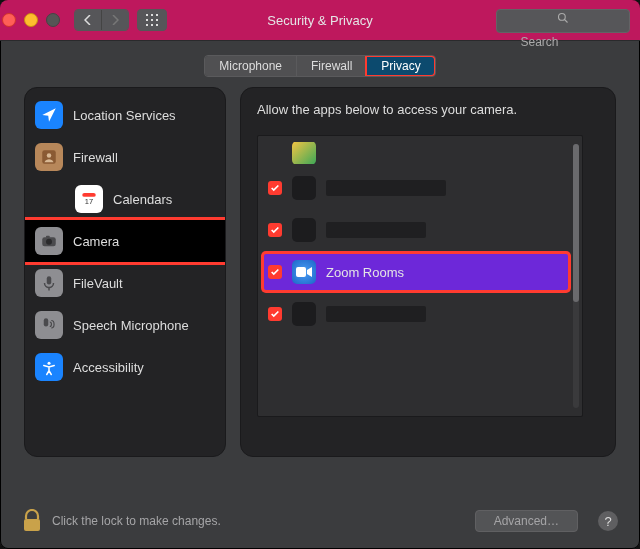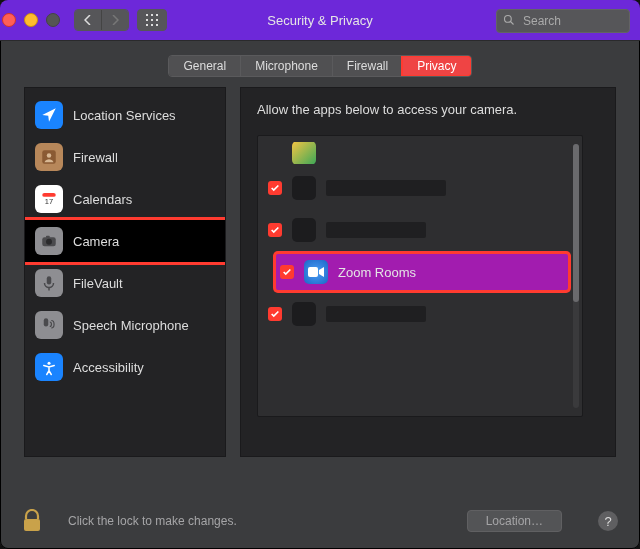--- a/index.html
+++ b/index.html
@@ -1,42 +1,42 @@
 <!DOCTYPE html>
 <html><head>
 <meta charset="utf-8">
 <style>
   html,body{margin:0;padding:0;background:#111;font-family:-apple-system,BlinkMacSystemFont,"Helvetica Neue",Arial,sans-serif;}
   .window{width:640px;height:549px;background:#3b3c3e;border-radius:8px;overflow:hidden;position:relative;box-shadow:0 0 0 1px #000 inset;}
   
-  .titlebar{height:40px;background:#6d28d9;border-bottom:1px solid #2a2a2c;display:flex;align-items:center;padding:0 2px;position:relative;}
+  .titlebar{height:40px;background:#be185d;border-bottom:1px solid #2a2a2c;display:flex;align-items:center;padding:0 2px;position:relative;}
   .traffic{display:flex;gap:8px;align-items:center;}
   .tl{width:12px;height:12px;border-radius:50%;}
   .tl.red{background:#ff5f57;border:1px solid #d1332a;}
   .tl.yellow{background:#febc2e;border:1px solid #c98e0e;}
   .tl.green{background:#555;border:1px solid #444;}
   .nav-arrows{display:flex;margin-left:14px;border:1px solid #565658;border-radius:4px;overflow:hidden;}
   .nav-btn{width:26px;height:20px;display:flex;align-items:center;justify-content:center;background:#565659;color:#ccc;font-size:12px;}
   .nav-btn + .nav-btn{border-left:1px solid #444;color:#777;}
   .grid-btn{width:28px;height:20px;margin-left:8px;border:1px solid #565658;border-radius:4px;display:flex;align-items:center;justify-content:center;background:#565659;color:#ddd;font-size:10px;}
   .title{position:absolute;left:0;right:0;text-align:center;color:#e5e5e6;font-size:13px;pointer-events:none;}
-  .search{position:absolute;right:10px;top:9px;width:120px;height:22px;background:#565659;border:1px solid #636365;border-radius:4px;display:flex;align-items:center;padding:0 6px;gap:6px;}
+  .search{position:absolute;right:10px;top:9px;width:120px;height:22px;background:#565659;border:1px solid #636365;border-radius:4px;display:flex;align-items:center;padding:0 6px;gap:6px;flex-direction:column;}
   .search svg{width:12px;height:12px;fill:#aaa;}
   .search input{background:none;border:none;outline:none;color:#ddd;font-size:12px;width:85px;}
   .search input::placeholder{color:#aaa;}
   
   .tabs-row{display:flex;justify-content:center;padding:14px 0 10px;}
   .tabs{display:flex;border:1px solid #5a5a5c;border-radius:4px;overflow:hidden;}
   .tab{padding:3px 14px;font-size:12px;color:#ddd;background:#505052;}
   .tab + .tab{border-left:1px solid #5a5a5c;}
-  .tab.active{background:#ef4444;color:#fff;}
+  .tab.active{background:#0c4a6e;color:#fff;}
   .tab.privacy-hl{outline:2px solid #ff3b30;outline-offset:-1px;border-radius:0 4px 4px 0;}
   
   .content{display:flex;gap:14px;padding:0 24px;}
-  .panel{background:#232325;border:1px solid #1a1a1c;border-radius:0;height:368px;overflow:hidden;position:relative;}
+  .panel{background:#232325;border:1px solid #1a1a1c;border-radius:13px;height:368px;overflow:hidden;position:relative;}
   .left{width:200px;}
   .right{flex:1;}
   
   .side-list{padding:6px 0;}
   .side-item{display:flex;align-items:center;gap:10px;padding:7px 10px;color:#ddd;font-size:13px;cursor:default;}
   .side-item.selected{background:#000000;}
   .side-item .icon-box{width:28px;height:28px;border-radius:6px;display:flex;align-items:center;justify-content:center;flex-shrink:0;}
   .hl-red{box-shadow:0 0 0 3px #ff3b30;}
   
   .right-inner{padding:14px 32px 0 16px;color:#ddd;font-size:13px;}
@@ -44,23 +44,23 @@
   .app-scroll{position:absolute;right:3px;top:8px;bottom:8px;width:6px;background:#3a3a3c;border-radius:3px;}
   .app-scroll-thumb{position:absolute;left:0;right:0;top:0;height:60%;background:#6a6a6d;border-radius:3px;}
   .app-list{padding:6px 14px 6px 6px;}
   .app-row{display:flex;align-items:center;gap:10px;padding:6px 4px;border-radius:2px;}
   .chk{width:14px;height:14px;border-radius:3px;background:#ff3b30;display:flex;align-items:center;justify-content:center;flex-shrink:0;}
   .chk svg{width:10px;height:10px;}
   .app-icon{width:24px;height:24px;border-radius:5px;background:#333;flex-shrink:0;display:flex;align-items:center;justify-content:center;}
   .app-name{color:#e4e4e5;font-size:13px;}
   .redact{background:#1f1f21;border-radius:2px;height:16px;flex:0 0 120px;}
   .redact.sm{flex:0 0 100px;}
-  .row-hl{box-shadow:0 0 0 3px #ff3b30;background:#a21caf;margin-left:12px;}
-  
-  .footer{position:absolute;left:0;right:0;bottom:0;height:56px;display:flex;align-items:center;padding:0 22px;gap:26px;}
+  .row-hl{box-shadow:0 0 0 3px #ff3b30;background:#6d28d9;}
+  
+  .footer{position:absolute;left:0;right:0;bottom:0;height:56px;display:flex;align-items:center;padding:0 22px;gap:10px;}
   .lock{width:20px;height:24px;}
   .footer-text{color:#a5a5a7;font-size:12px;flex:1;}
   .adv-btn{background:#5a5a5c;color:#bfbfc1;border:1px solid #6a6a6c;border-radius:4px;font-size:12px;padding:3px 18px;opacity:.8;}
   .help{width:20px;height:20px;border-radius:50%;background:#5f5f61;color:#ddd;display:flex;align-items:center;justify-content:center;font-size:13px;margin-left:10px;}
 </style>
 </head>
 <body>
 
 <div class="window">
 
@@ -104,21 +104,20 @@
             <circle cx="6.5" cy="6.5" r="4.5" fill="none" stroke="#aaa" stroke-width="1.5"></circle>
             <line x1="10" y1="10" x2="14" y2="14" stroke="#aaa" stroke-width="1.5"></line>
           </svg>
       </span>
       <input placeholder="Search" style="">
     </div>
   </div>
 
   <div class="tabs-row">
     <div class="tabs" id="tabs">
-        <div class="tab">General</div>
         <div class="tab">Microphone</div>
         <div class="tab">Firewall</div>
         <div class="tab active privacy-hl">Privacy</div>
       </div>
   </div>
 
   <div class="content">
     <div class="panel left">
       <div class="side-list" id="side-list">
           <div class="side-item">
@@ -133,21 +132,21 @@
             <div class="icon-box" style="background: rgb(183, 135, 90);">
               <svg width="18" height="18" viewBox="0 0 24 24">
                 <rect x="3" y="3" width="18" height="18" rx="3" fill="#8a5a33"></rect>
                 <circle cx="12" cy="10" r="3" fill="#d8b894"></circle>
                 <path d="M6 19c1-3 4-4 6-4s5 1 6 4" fill="#d8b894"></path>
               </svg>
             </div>
             <span>Firewall</span>
           </div>
           <div class="side-item">
-            <div class="icon-box" style="background: rgb(255, 255, 255);">
+            <div class="icon-box" style="background: rgb(255, 255, 255); margin-left: 40px;">
               <svg width="18" height="18" viewBox="0 0 24 24">
                 <rect x="3" y="4" width="18" height="17" rx="3" fill="#fff"></rect>
                 <rect x="3" y="4" width="18" height="5" rx="3" fill="#ff3b30"></rect>
                 <text x="12" y="18" font-size="10" text-anchor="middle" fill="#333" font-family="Arial">17</text>
               </svg>
             </div>
             <span>Calendars</span>
           </div>
           <div class="side-item selected hl-red">
             <div class="icon-box" style="background: rgb(142, 142, 146);">
@@ -250,17 +249,17 @@
   </div>
 
   <div class="footer">
     <span class="lock">
       <svg viewBox="0 0 20 24">
           <path d="M4 10 V7 a6 6 0 0 1 12 0 V10" fill="none" stroke="#c9a24a" stroke-width="2.2"></path>
           <rect x="2" y="10" width="16" height="12" rx="2" fill="#c9a24a"></rect>
         </svg>
     </span>
     <span class="footer-text">Click the lock to make changes.</span>
-    <button class="adv-btn">Location…</button>
+    <button class="adv-btn">Advanced…</button>
     <div class="help">?</div>
   </div>
 
 </div>
 
 </body></html>

